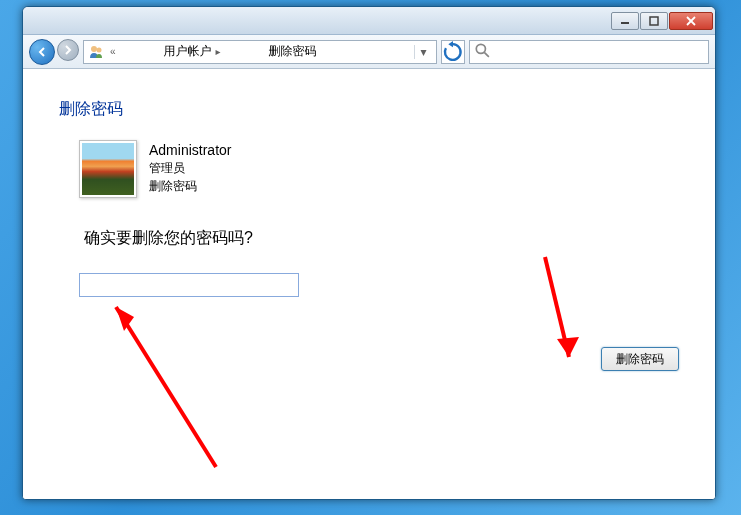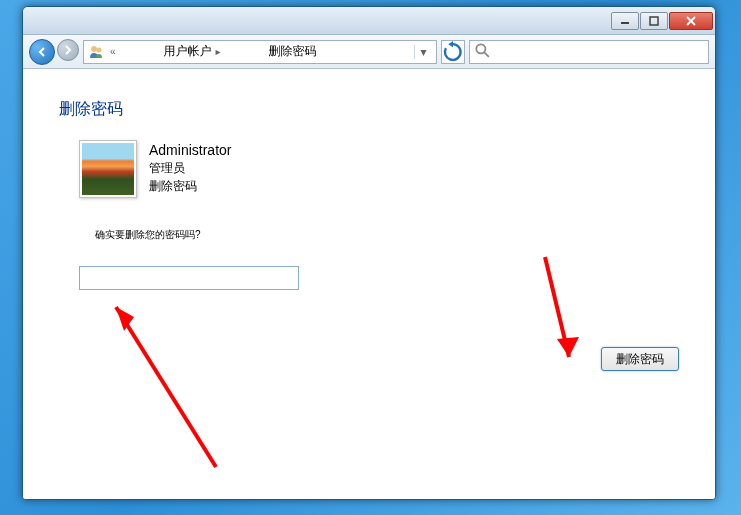--- a/index.html
+++ b/index.html
@@ -179,23 +179,23 @@
       width: 100%;
       height: 100%;
       background: linear-gradient(to bottom, #a0d8f0 0%, #a0d8f0 30%, #f08030 35%, #f0a050 45%, #c04020 55%, #305020 70%, #406020 100%);
       position: relative;
     }
     .user-info { padding-top: 2px; }
     .user-name { font-size: 14px; margin-bottom: 2px; }
     .user-role { font-size: 12px; margin-bottom: 1px; }
     .user-pwd { font-size: 12px; }
     .prompt {
-      margin-left: 36px;
+      margin-left: 25px;
       margin-bottom: 24px;
-      font-size: 10px;
+      font-size: 16px;
     }
     .pwd-input {
       margin-left: 20px;
       width: 220px;
       height: 24px;
       border: 1px solid #88aadd;
       padding: 2px 6px;
       font-size: 12px;
       outline: none;
     }

